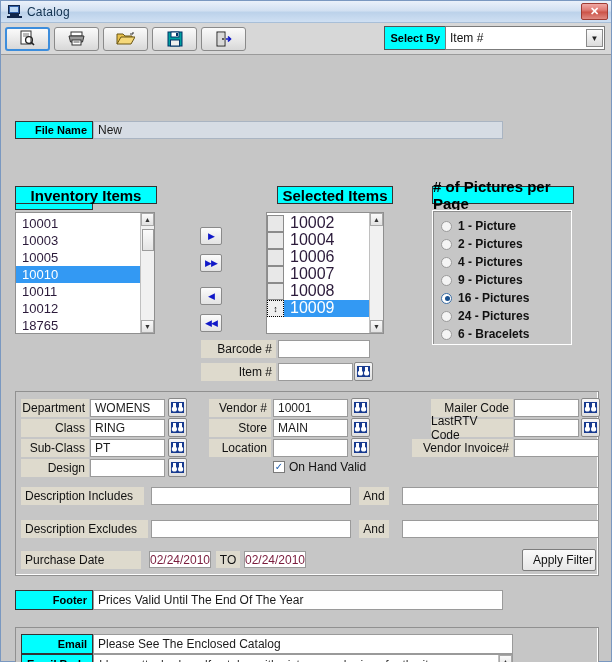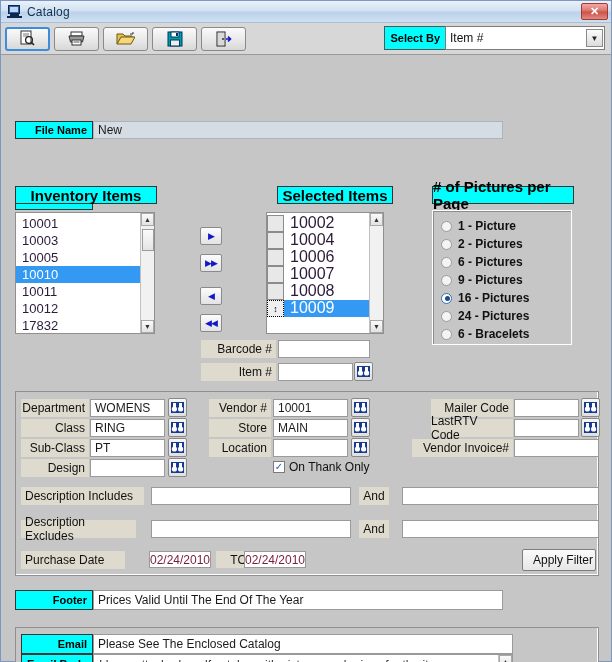--- a/index.html
+++ b/index.html
@@ -284,21 +284,21 @@
 
     <div class="panel-head abs" style="left:14px; top:131px; width:142px; height:18px;">Inventory Items</div>
     <div class="listbox abs" style="left:14px; top:157px; width:140px; height:122px;">
       <div id="inv-rows" style="padding-top:2px;">
           <div class="lrow">10001</div>
           <div class="lrow">10003</div>
           <div class="lrow">10005</div>
           <div class="lrow sel">10010</div>
           <div class="lrow">10011</div>
           <div class="lrow">10012</div>
-          <div class="lrow">17832</div>
+          <div class="lrow">18765</div>
         </div>
       <div class="sbar">
         <div class="sbtn">▲</div>
         <div class="sthumb" style="top:16px;"></div>
         <div class="sbtn" style="position:absolute;bottom:0;left:0;right:0;">▼</div>
       </div>
     </div>
 
     <div class="abs" style="left:199px; top:172px; display:flex; flex-direction:column; gap:9px;">
       <div class="abtn">▶</div>
@@ -346,21 +346,21 @@
         <div class="radio-item">
           <span class="radio-dot"></span>
           <span>1 - Picture</span>
         </div>
         <div class="radio-item">
           <span class="radio-dot"></span>
           <span>2 - Pictures</span>
         </div>
         <div class="radio-item">
           <span class="radio-dot"></span>
-          <span>6 - Pictures</span>
+          <span>4 - Pictures</span>
         </div>
         <div class="radio-item">
           <span class="radio-dot"></span>
           <span>9 - Pictures</span>
         </div>
         <div class="radio-item on">
           <span class="radio-dot"></span>
           <span>16 - Pictures</span>
         </div>
         <div class="radio-item">
@@ -469,21 +469,21 @@
           <rect width="13" height="11" fill="#173a8f"></rect>
           <circle cx="3.4" cy="7" r="2.6" fill="#fff"></circle>
           <circle cx="9.6" cy="7" r="2.6" fill="#fff"></circle>
           <rect x="2" y="1" width="3" height="4" fill="#fff"></rect>
           <rect x="8" y="1" width="3" height="4" fill="#fff"></rect>
         </svg>
     </div>
 
     <div class="abs" style="left:272px; top:405px; display:flex; align-items:center;">
       <span class="chk">✓</span>
-      <span style="font-size:12px;color:#111;">On Thank Only</span>
+      <span style="font-size:12px;color:#111;">On Hand Valid</span>
     </div>
 
     <div class="flabel abs" style="left:430px; top:344px; width:82px; height:18px;">Mailer Code</div>
     <div class="txtbox abs" style="left:513px; top:344px; width:65px; height:18px;"></div>
     <div class="binoc abs" style="left:580px; top:343px;">
       <svg width="13" height="11" viewBox="0 0 13 11">
           <rect width="13" height="11" fill="#173a8f"></rect>
           <circle cx="3.4" cy="7" r="2.6" fill="#fff"></circle>
           <circle cx="9.6" cy="7" r="2.6" fill="#fff"></circle>
           <rect x="2" y="1" width="3" height="4" fill="#fff"></rect>
@@ -504,28 +504,28 @@
     </div>
 
     <div class="flabel abs" style="left:411px; top:384px; width:101px; height:18px;">Vendor Invoice#</div>
     <div class="txtbox abs" style="left:513px; top:384px; width:85px; height:18px;"></div>
 
     <div class="flabel left abs" style="left:20px; top:432px; width:123px; height:18px;text-align:right;">Description Includes</div>
     <div class="txtbox abs" style="left:150px; top:432px; width:200px; height:18px;"></div>
     <div class="flabel abs" style="left:358px; top:432px; width:30px; height:18px; justify-content:center; padding:0;">And</div>
     <div class="txtbox abs" style="left:401px; top:432px; width:197px; height:18px;"></div>
 
-    <div class="flabel left abs" style="left:20px; top:465px; width:115px; height:18px;">Description Excludes</div>
+    <div class="flabel left abs" style="left:20px; top:465px; width:127px; height:18px;">Description Excludes</div>
     <div class="txtbox abs" style="left:150px; top:465px; width:200px; height:18px;"></div>
     <div class="flabel abs" style="left:358px; top:465px; width:30px; height:18px; justify-content:center; padding:0;">And</div>
     <div class="txtbox abs" style="left:401px; top:465px; width:197px; height:18px;"></div>
 
-    <div class="flabel left abs" style="left:20px; top:496px; width:104px; height:18px;">Purchase Date</div>
+    <div class="flabel left abs" style="left:20px; top:496px; width:120px; height:18px;">Purchase Date</div>
     <div class="txtbox abs" style="left:148px; top:496px; width:62px; height:17px; color:#7a1b3c; justify-content:center; padding:0;">02/24/2010</div>
-    <div class="flabel abs" style="left:215px; top:496px; width:45px; height:17px; justify-content:center; padding:0;">TO</div>
+    <div class="flabel abs" style="left:215px; top:496px; width:24px; height:17px; justify-content:center; padding:0;">TO</div>
     <div class="txtbox abs" style="left:243px; top:496px; width:62px; height:17px; color:#7a1b3c; justify-content:center; padding:0;">02/24/2010</div>
     <div class="btn-std abs" style="left:521px; top:494px; width:74px; height:22px;padding-left:8px;">Apply Filter</div>
 
     <div class="cyan-label abs" style="left:14px; top:535px; width:78px; height:20px;">Footer</div>
     <div class="txtbox abs" style="left:92px; top:535px; width:410px; height:20px;">Prices Valid Until The End Of The Year</div>
 
     <div class="sunken abs" style="left:14px; top:572px; width:584px; height:78px;"></div>
 
     <div class="cyan-label abs" style="left:20px; top:579px; width:72px; height:20px;">Email</div>
     <div class="txtbox abs" style="left:92px; top:579px; width:420px; height:20px;">Please See The Enclosed Catalog</div>

